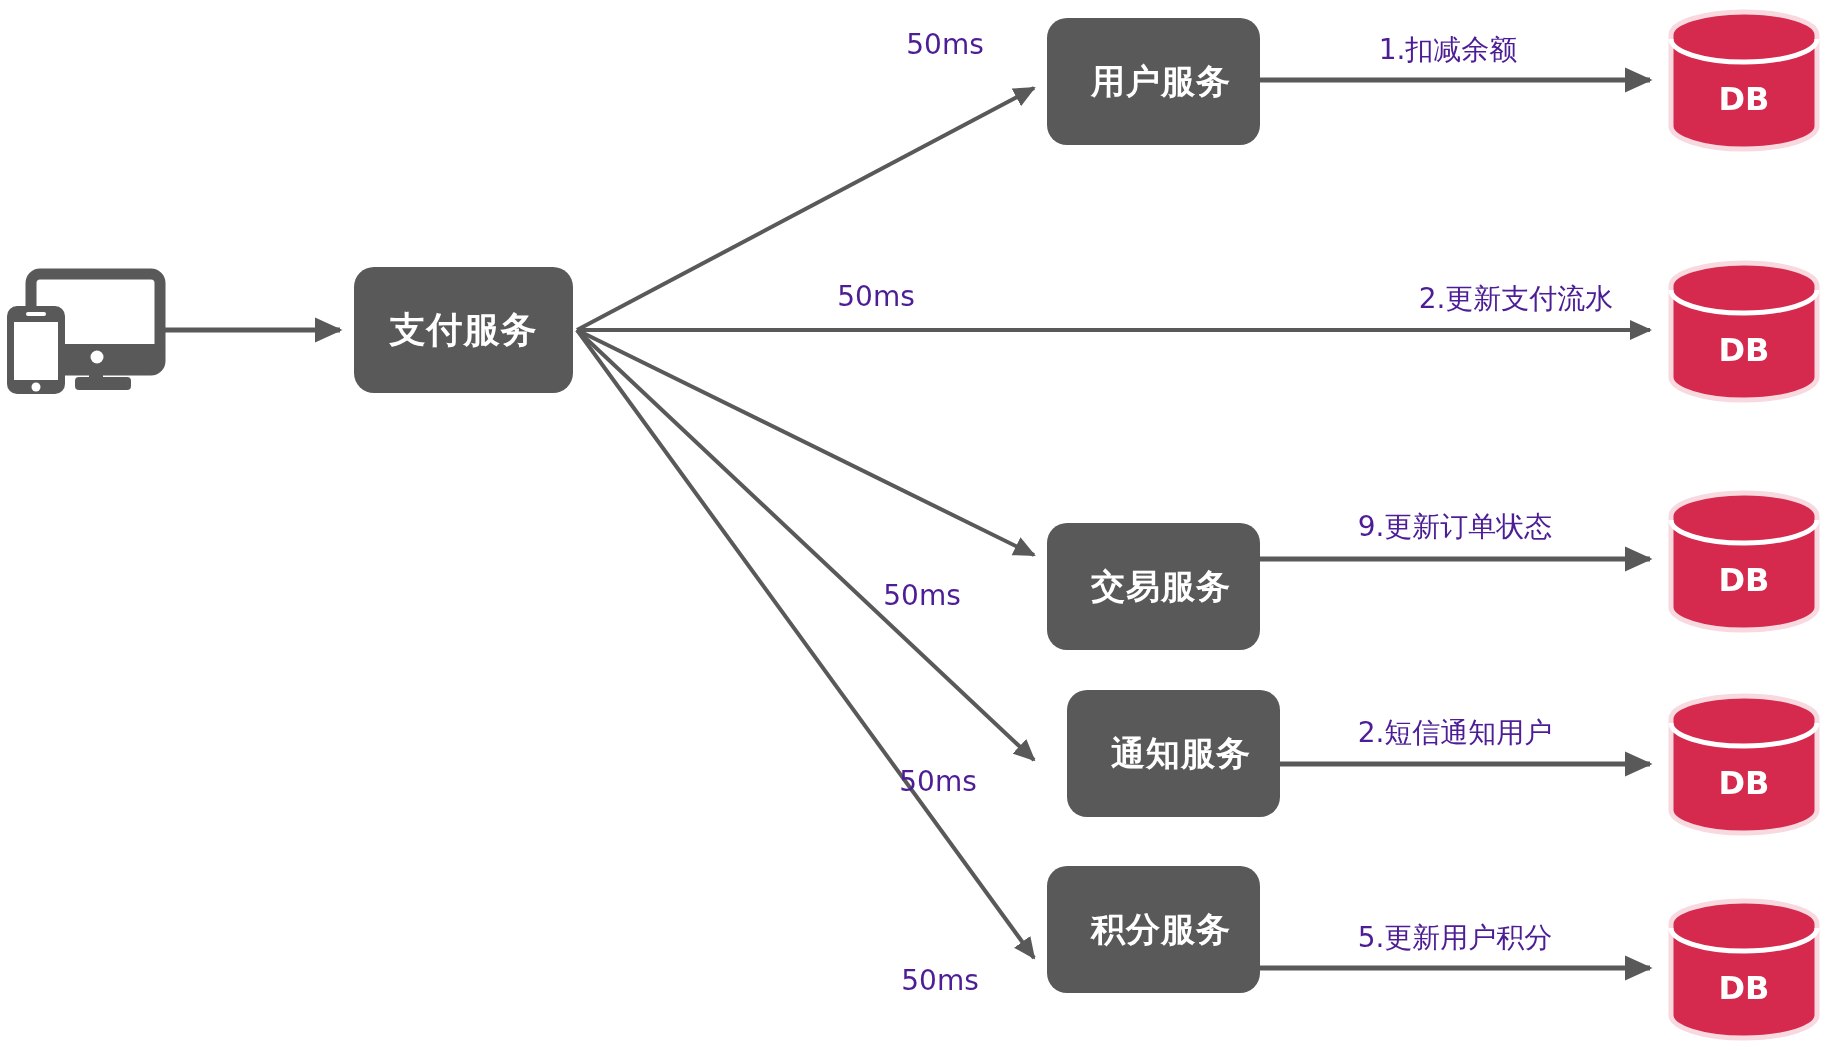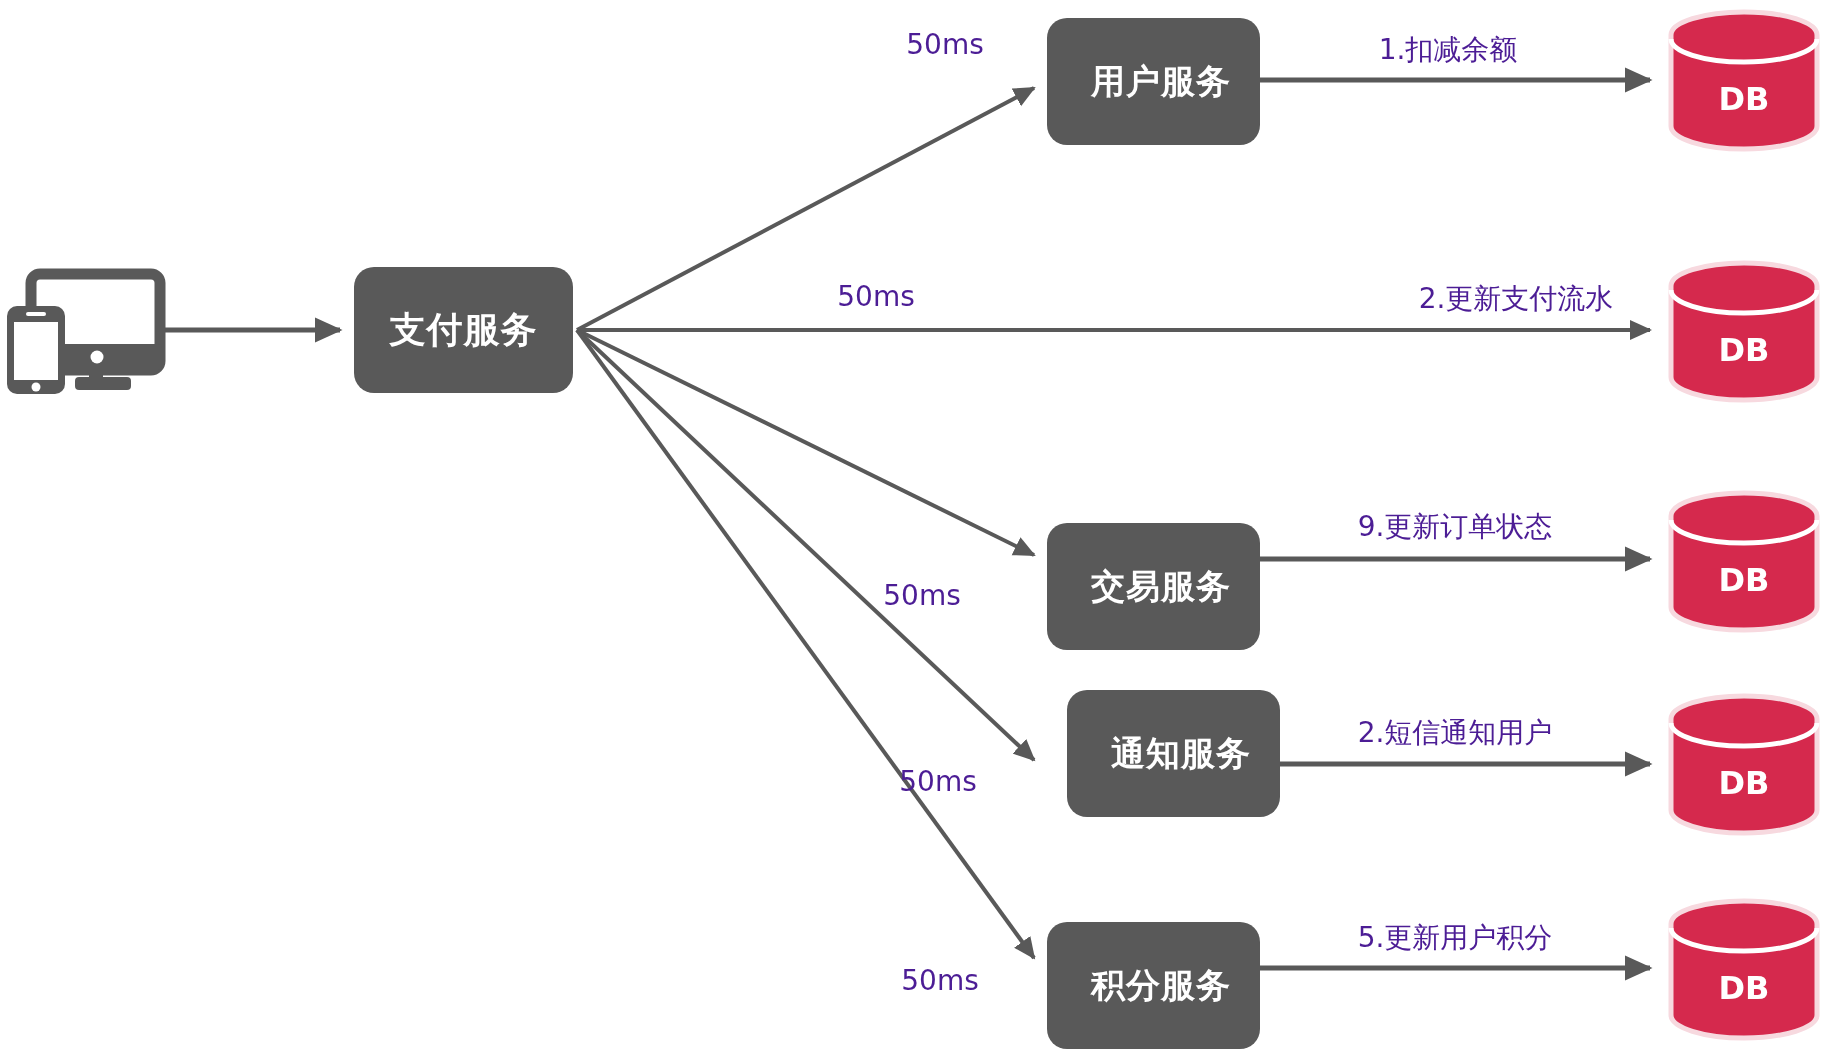--- a/index.html
+++ b/index.html
@@ -70,21 +70,21 @@
 
   <div class="node node-service" style="top:18px;">
     <span>用户服务</span>
   </div>
   <div class="node node-service" style="top:495px;margin-top:28px;">
     <span>交易服务</span>
   </div>
   <div class="node node-service" style="top:690px;margin-left:20px;">
     <span>通知服务</span>
   </div>
-  <div class="node node-service" style="top:922px;">
+  <div class="node node-service" style="top:866px;">
     <span>积分服务</span>
   </div>
 
   <svg class="db" style="top:6px" viewBox="0 0 156 150">
     <path d="M5,29 a73,23 0 0 1 146,0 v91 a73,23 0 0 1 -146,0 z" fill="#D5294D" stroke="#F7D9DF" stroke-width="5"></path>
     <path d="M5,33 a73,23 0 0 0 146,0" fill="none" stroke="#ffffff" stroke-width="5"></path>
     <text x="78" y="104" text-anchor="middle" font-size="32" font-weight="bold" fill="#ffffff">DB</text>
   </svg>
   <svg class="db" style="top:257px" viewBox="0 0 156 150">
     <path d="M5,29 a73,23 0 0 1 146,0 v91 a73,23 0 0 1 -146,0 z" fill="#D5294D" stroke="#F7D9DF" stroke-width="5"></path>

